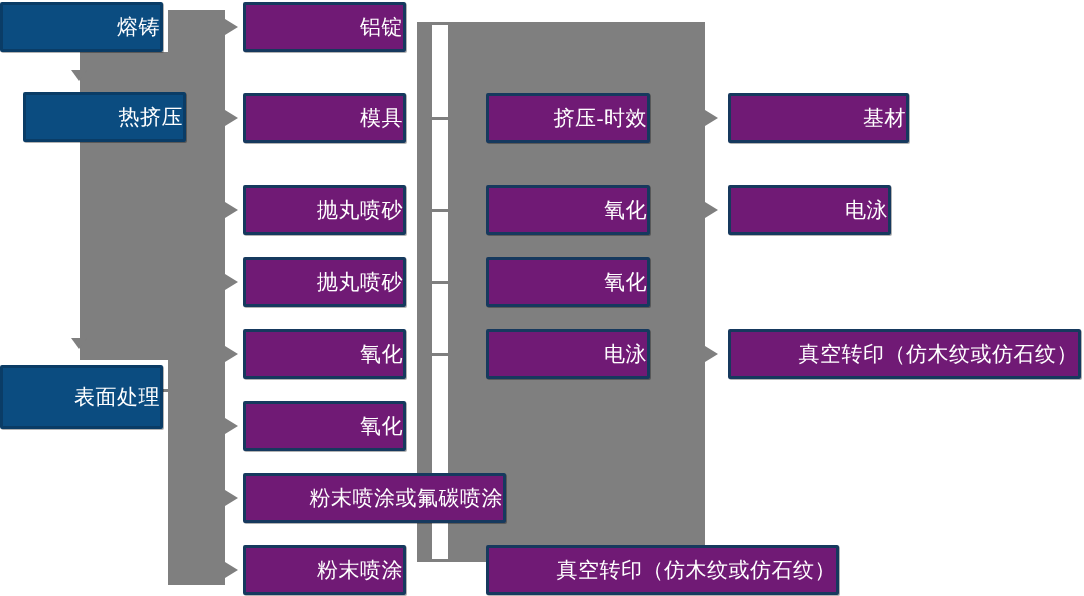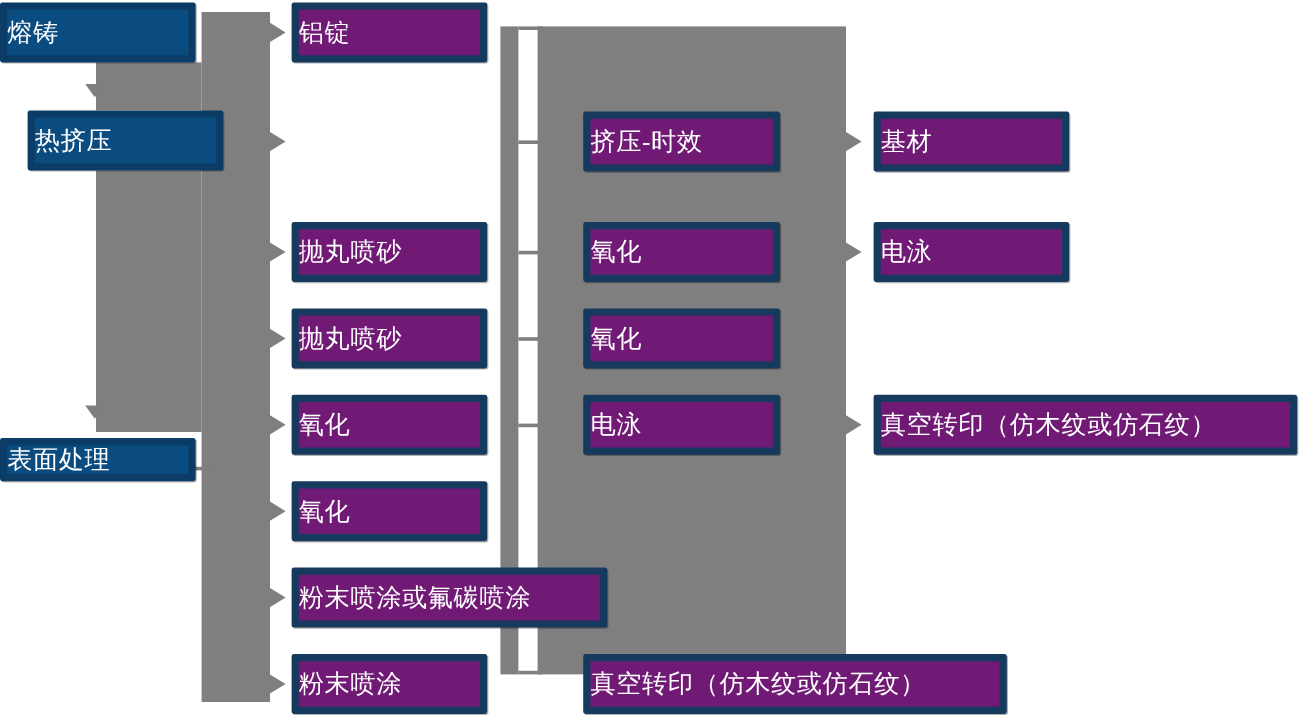--- a/index.html
+++ b/index.html
@@ -43,24 +43,24 @@
     position: absolute;
     background: #7f7f7f;
     height: 3px;
   }
 
   
   .box {
     position: absolute;
     display: flex;
     align-items: center;
-    justify-content: flex-start;
+    justify-content: flex-end;
     color: #ffffff;
     box-sizing: border-box;
-    border: 6px solid #fca5a5;
+    border: 3px solid #fca5a5;
     border-radius: 2px;
     font-size: 21px;
     line-height: 1;
     letter-spacing: 0.5px;
     white-space: nowrap;
     box-shadow: 1px 1px 0 rgba(0,0,0,0.30);
     font-family: Liberation Serif, serif;
   }
   .box.dark {
     background: #0b4c80;
@@ -115,28 +115,31 @@
   <div class="gray-arrow" style="left:705px; top:346px;"></div>
 
   <div class="box dark" style="left:0px; top:2px; width:163px; height:50px;">
     <span class="txt">熔铸</span>
   </div>
 
   <div class="box dark" style="left:0px; top:92px; width:163px; height:50px;margin-left:23px;">
     <span class="txt">热挤压</span>
   </div>
 
-  <div class="box dark" style="left:0px; top:365px; width:163px; height:36px;">
+  <div class="box dark" style="left:0px; top:365px; width:163px; height:64px;">
     <span class="txt">表面处理</span>
   </div>
 
   <div class="box bright" style="left:243px; top:2px; width:163px; height:50px;">
     <span class="txt">铝锭</span>
   </div>
 
+  <div class="box bright" style="left:243px; top:93px; width:163px; height:50px;">
+    <span class="txt">模具</span>
+  </div>
 
   <div class="box bright" style="left:243px; top:185px; width:163px; height:50px;">
     <span class="txt">抛丸喷砂</span>
   </div>
 
   <div class="box bright" style="left:243px; top:257px; width:163px; height:50px;">
     <span class="txt">抛丸喷砂</span>
   </div>
 
   <div class="box bright" style="left:243px; top:329px; width:163px; height:50px;">
@@ -169,21 +172,21 @@
   </div>
 
   <div class="box bright" style="left:486px; top:329px; width:164px; height:50px;">
     <span class="txt">电泳</span>
   </div>
 
   <div class="box bright" style="left:486px; top:545px; width:353px; height:50px;">
     <span class="txt">真空转印（仿木纹或仿石纹）</span>
   </div>
 
-  <div class="box bright" style="left:728px; top:93px; width:163px; height:50px;">
+  <div class="box bright" style="left:728px; top:93px; width:181px; height:50px;">
     <span class="txt">基材</span>
   </div>
 
   <div class="box bright" style="left:728px; top:185px; width:163px; height:50px;">
     <span class="txt">电泳</span>
   </div>
 
   <div class="box bright" style="left:728px; top:329px; width:353px; height:50px;">
     <span class="txt">真空转印（仿木纹或仿石纹）</span>
   </div>

